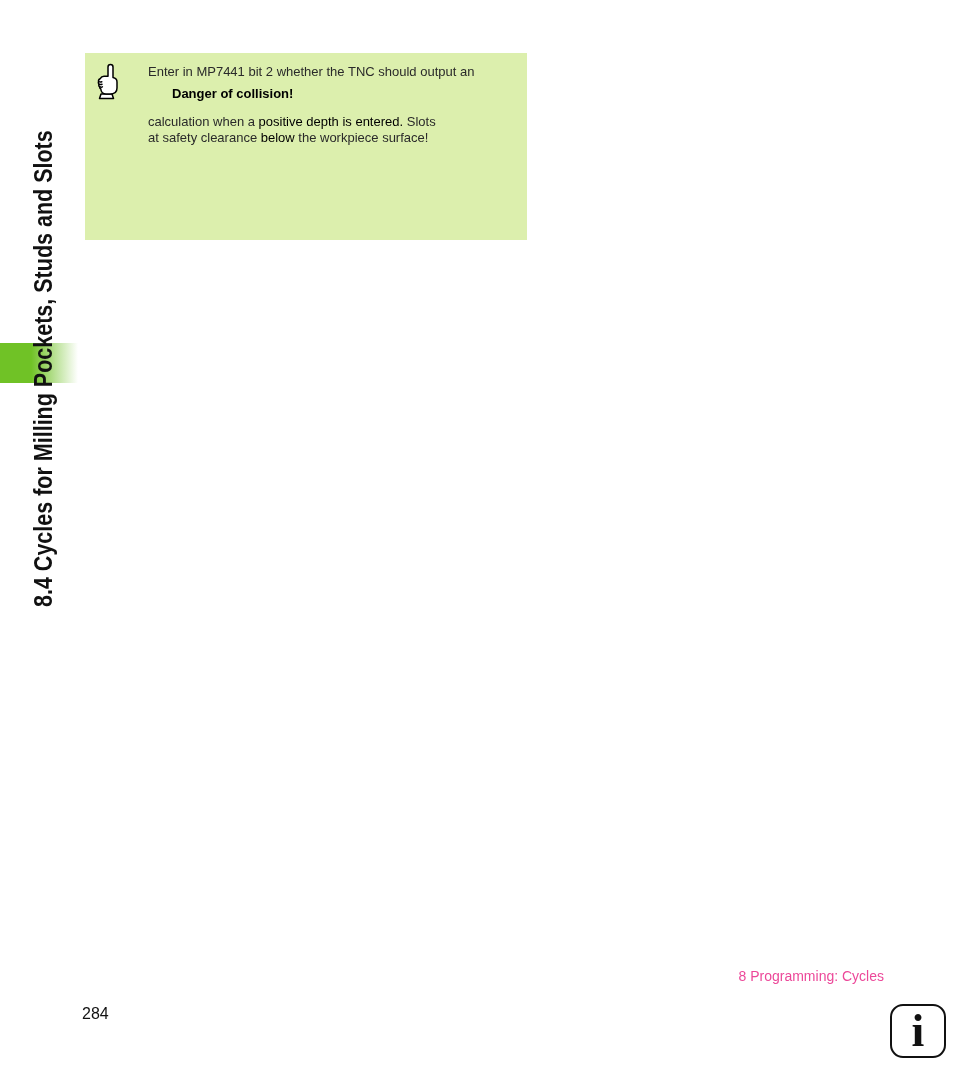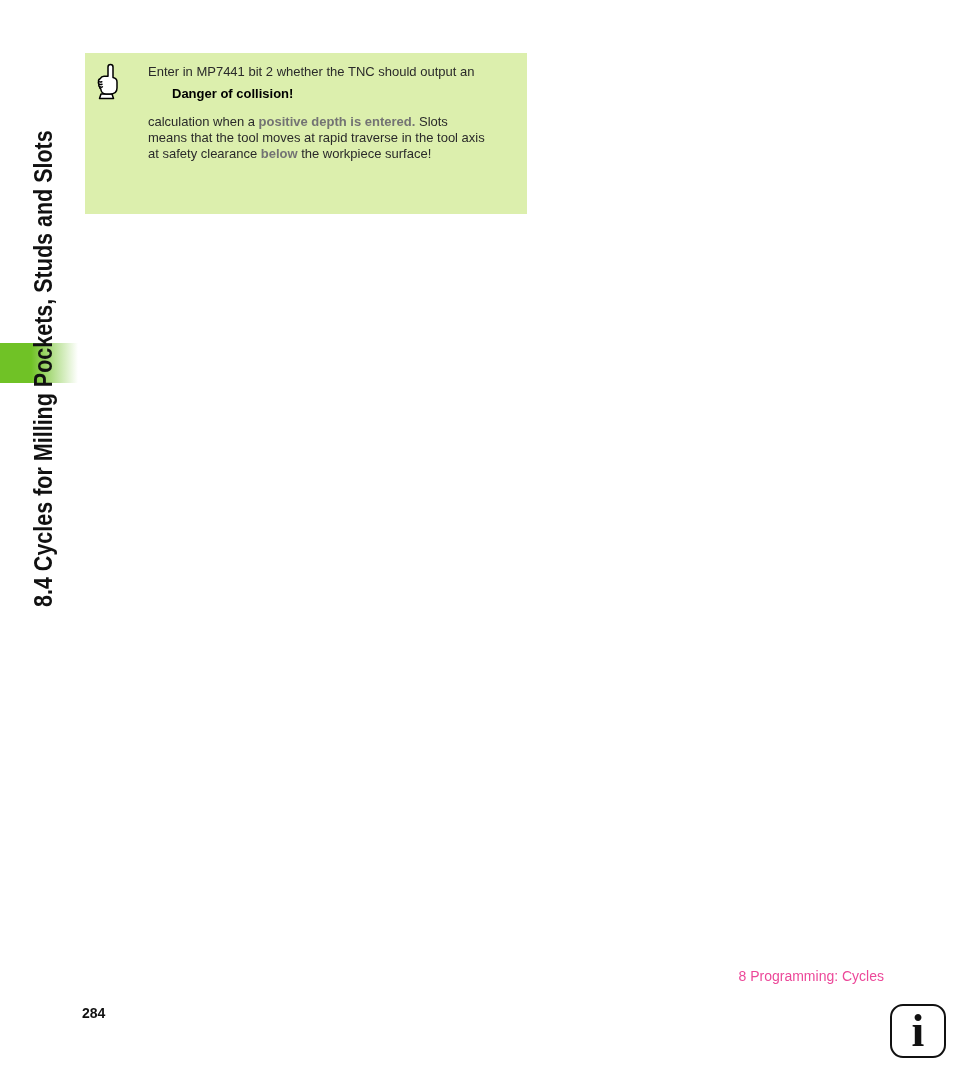--- a/index.html
+++ b/index.html
@@ -36,21 +36,21 @@
     color: #111111;
     line-height: 26px;
   }
 
   
   .note-box {
     position: absolute;
     left: 85px;
     top: 53px;
     width: 442px;
-    height: 161px;
+    height: 187px;
     background: #dcefad;
   }
   .hand-icon {
     position: absolute;
     left: 9px;
     top: 10px;
     width: 26px;
     height: 38px;
   }
   .note-text {
@@ -63,29 +63,29 @@
     color: #2a2a2a;
   }
   .note-text .line { white-space: pre; }
   .note-heading {
     font-weight: bold;
     color: #000000;
     margin: 6px 0 12px 0;
     white-space: pre;
     padding-left: 24px;
   }
-  .b { font-weight: bold; color: #737373; }
+  .b { font-weight: normal; color: #000000; }
 
   
   .page-number {
     position: absolute;
     left: 82px;
     top: 1005px;
-    font-size: 14px;
-    font-weight: bold;
+    font-size: 16px;
+    font-weight: normal;
     color: #111111;
   }
   .footer-label {
     position: absolute;
     right: 70px;
     top: 968px;
     font-size: 14px;
     color: #ec4899;
   }
   .info-btn {
@@ -133,21 +133,20 @@
 
     <div class="note-text">
       <div>
         <div class="line">Enter in MP7441 bit 2 whether the TNC should output an</div>
       </div>
 
       <div class="note-heading">Danger of collision!</div>
 
       <div>
         <div class="line"><span>calculation when a </span><span class="b">positive depth is entered.</span><span> Slots</span></div>
-        <div class="line"><span>means that the tool moves at rapid traverse in the tool axis</span></div>
         <div class="line"><span>at safety clearance </span><span class="b">below</span><span> the workpiece surface!</span></div>
       </div>
     </div>
   </div>
 
   <div class="page-number">284</div>
 
   <div class="footer-label">8 Programming: Cycles</div>
 
   <div class="info-btn">

